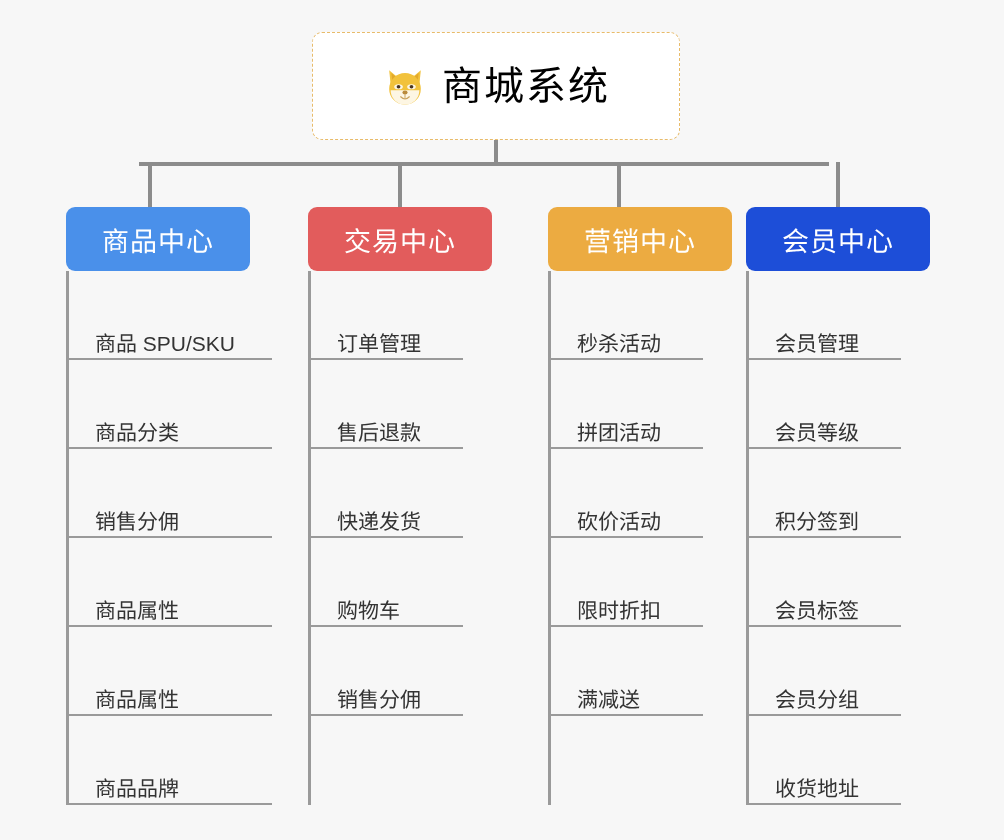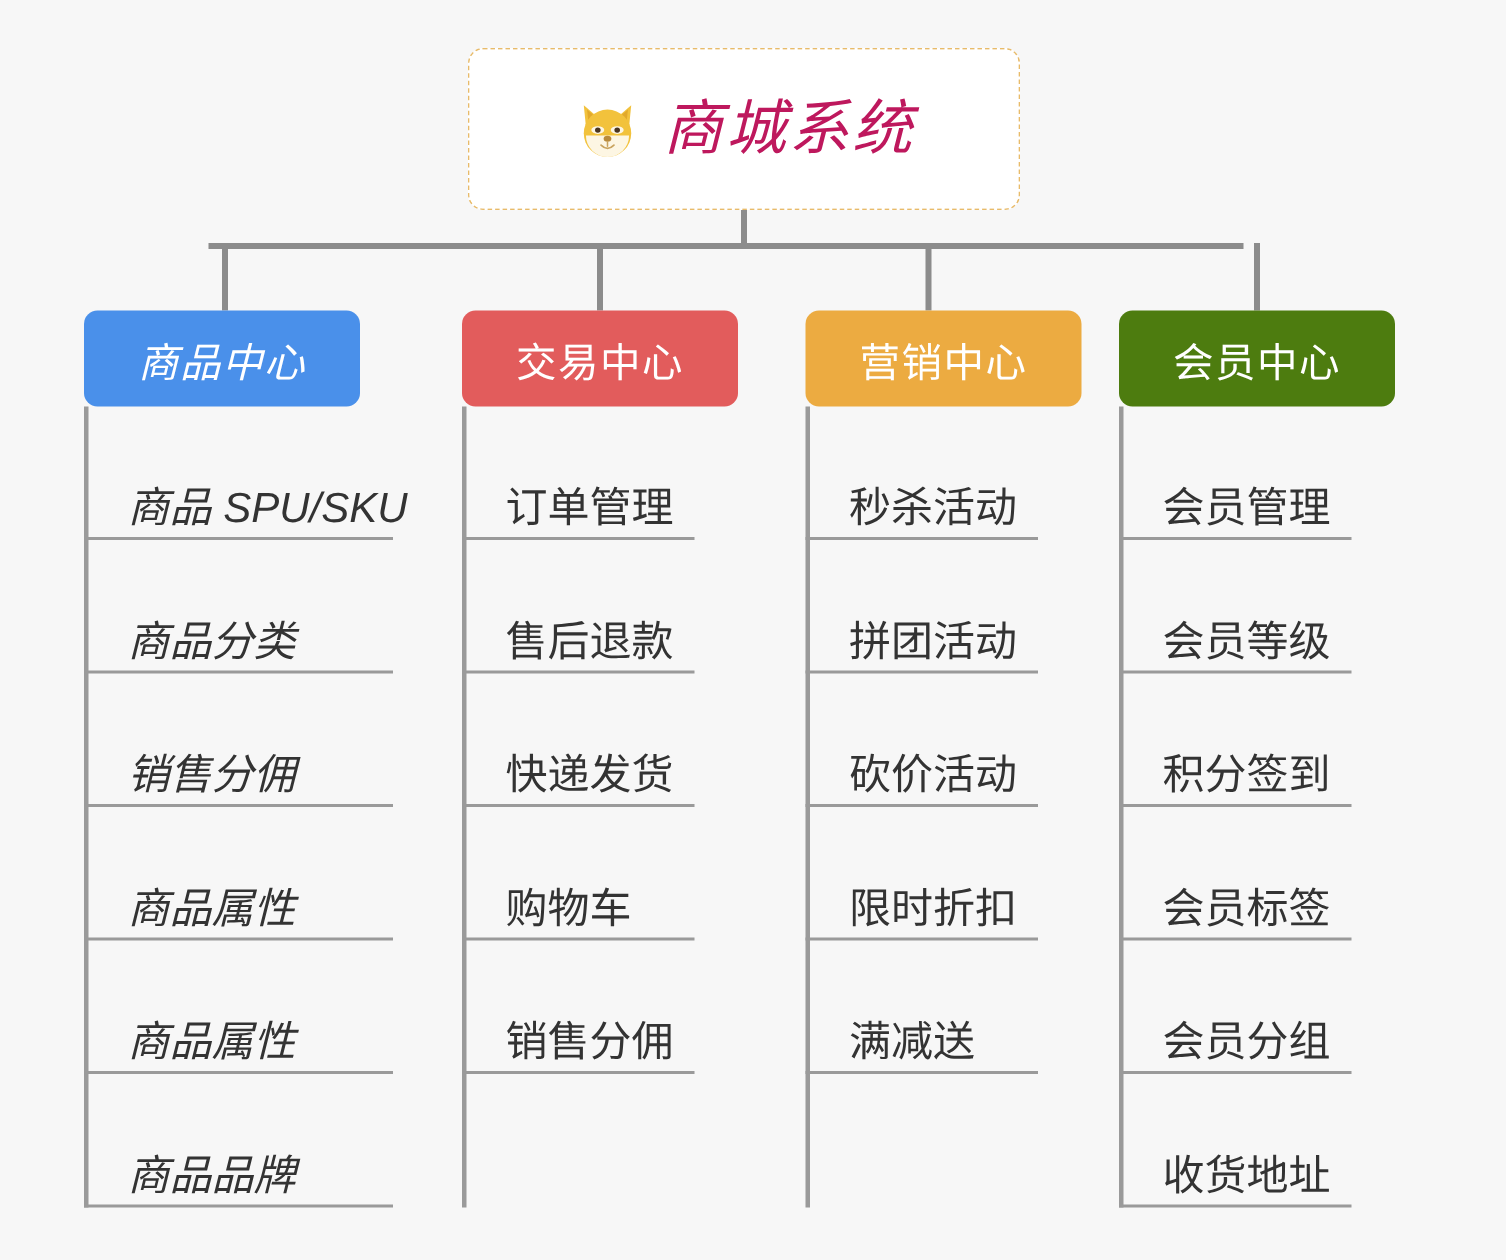--- a/index.html
+++ b/index.html
@@ -116,21 +116,21 @@
     padding-bottom: 5px;
   }
   .leaf-underline {
     position: absolute;
     left: 0;
     bottom: 0;
     height: 2px;
     background: #9a9a9a;
   }
   .leaf-label {
-    font-size: 28px;
+    font-size: 21px;
     color: #333333;
     line-height: 1.1;
     white-space: nowrap;
     position: relative;
     z-index: 2;
   }
 </style>
 </head>
 <body style="background: rgb(247, 247, 247);">
 
@@ -148,35 +148,35 @@
         <path d="M12 38 a20 20 0 0 0 40 0 Z" fill="#fdf6e3"></path>
         <ellipse cx="23" cy="33" rx="6" ry="3.6" fill="#fdf6e3"></ellipse>
         <ellipse cx="41" cy="33" rx="6" ry="3.6" fill="#fdf6e3"></ellipse>
         <ellipse cx="23" cy="33" rx="2.6" ry="2.4" fill="#4a3520"></ellipse>
         <ellipse cx="41" cy="33" rx="2.6" ry="2.4" fill="#4a3520"></ellipse>
         <ellipse cx="32" cy="41" rx="3.6" ry="2.8" fill="#b98b3c"></ellipse>
         <path d="M26 47 q6 6 12 0" stroke="#c9a35e" stroke-width="1.6" fill="none" stroke-linecap="round"></path>
         <path d="M32 44 L32 48" stroke="#c9a35e" stroke-width="1.4" stroke-linecap="round"></path>
       </svg>
     </span>
-    <span class="root-title" style="color: #be185d; font-style: italic;">商城系统</span>
+    <span class="root-title" style="color: #000000;">商城系统</span>
   </div>
 
   <div class="conn conn-v-root" style="background: rgb(140, 140, 140);"></div>
   <div class="conn conn-h-bus" style="background: rgb(140, 140, 140);"></div>
 
   <div id="drops">
       <div class="conn conn-v-drop" style="left: 148px; background: rgb(140, 140, 140);"></div>
       <div class="conn conn-v-drop" style="left: 398px; background: rgb(140, 140, 140);"></div>
       <div class="conn conn-v-drop" style="left: 617px; background: rgb(140, 140, 140);"></div>
       <div class="conn conn-v-drop" style="left: 836px; background: rgb(140, 140, 140);"></div>
     </div>
 
   <div id="columns">
-      <div class="column" style="left: 56px; width: 266px; font-style: italic;">
+      <div class="column" style="left: 66px; width: 266px;">
         <div class="cat-header" style="width: 184px; background: rgb(74, 144, 234);">
           <span>商品中心</span>
         </div>
         <div class="leaf-list">
           <div class="spine" style="height: 534px;"></div>
           <div class="leaf-item">
             <div class="leaf-underline" style="width: 206px;"></div>
             <span class="leaf-label">商品 SPU/SKU</span>
           </div>
           <div class="leaf-item">
@@ -222,21 +222,21 @@
           <div class="leaf-item">
             <div class="leaf-underline" style="width: 155px;"></div>
             <span class="leaf-label">购物车</span>
           </div>
           <div class="leaf-item">
             <div class="leaf-underline" style="width: 155px;"></div>
             <span class="leaf-label">销售分佣</span>
           </div>
         </div>
       </div>
-      <div class="column" style="left: 537px; width: 215px;">
+      <div class="column" style="left: 548px; width: 215px;">
         <div class="cat-header" style="width: 184px; background: rgb(236, 171, 65);">
           <span>营销中心</span>
         </div>
         <div class="leaf-list">
           <div class="spine" style="height: 534px;"></div>
           <div class="leaf-item">
             <div class="leaf-underline" style="width: 155px;"></div>
             <span class="leaf-label">秒杀活动</span>
           </div>
           <div class="leaf-item">
@@ -251,21 +251,21 @@
             <div class="leaf-underline" style="width: 155px;"></div>
             <span class="leaf-label">限时折扣</span>
           </div>
           <div class="leaf-item">
             <div class="leaf-underline" style="width: 155px;"></div>
             <span class="leaf-label">满减送</span>
           </div>
         </div>
       </div>
       <div class="column" style="left: 746px; width: 215px;">
-        <div class="cat-header" style="width: 184px; background: #4d7c0f; justify-content: center;">
+        <div class="cat-header" style="width: 184px; background: #1d4ed8; justify-content: center;">
           <span>会员中心</span>
         </div>
         <div class="leaf-list">
           <div class="spine" style="height: 534px;"></div>
           <div class="leaf-item">
             <div class="leaf-underline" style="width: 155px;"></div>
             <span class="leaf-label">会员管理</span>
           </div>
           <div class="leaf-item">
             <div class="leaf-underline" style="width: 155px;"></div>

